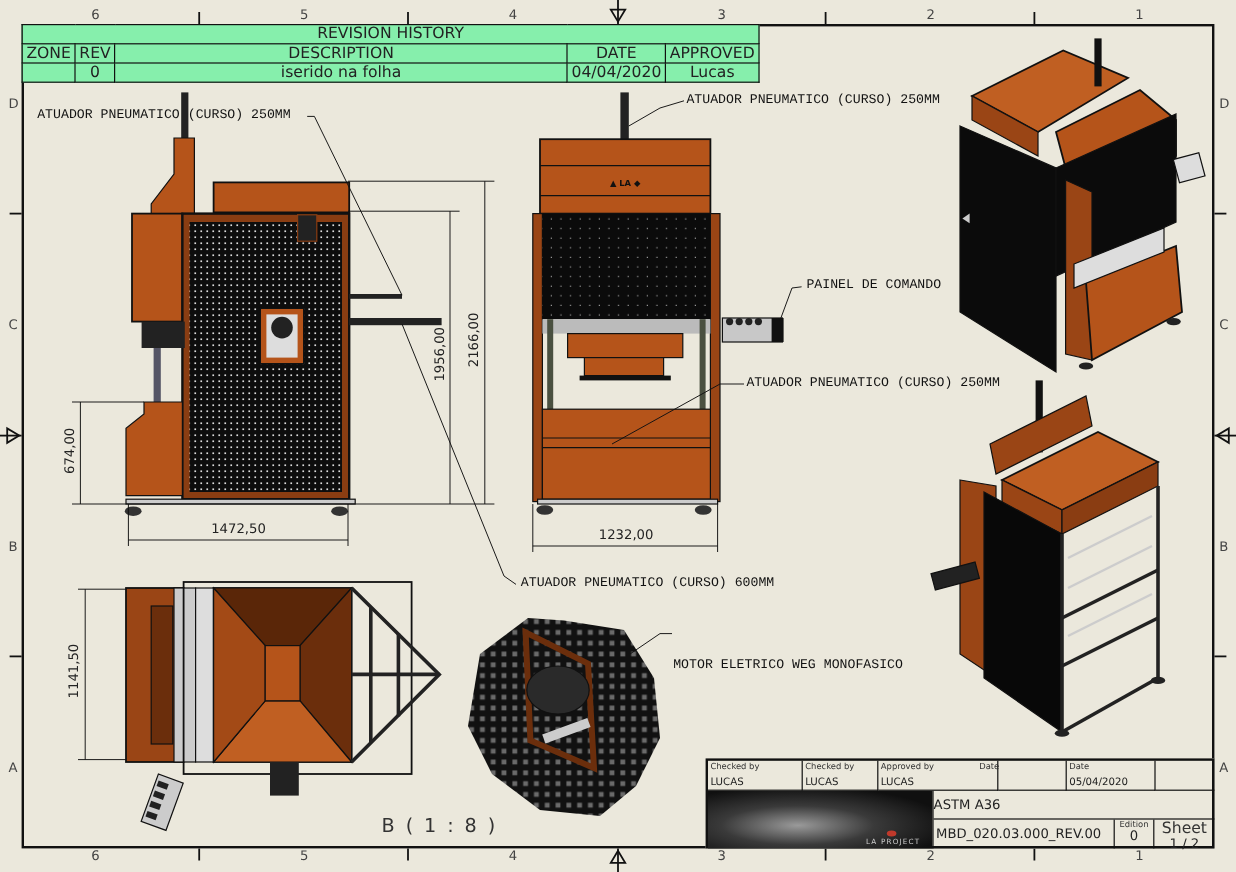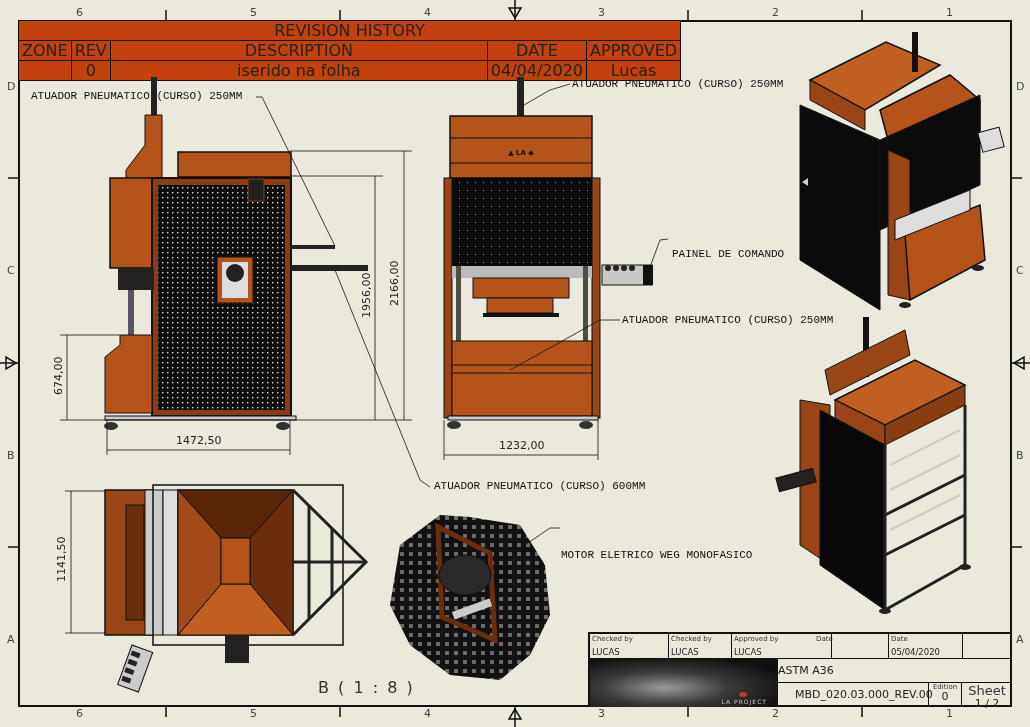--- a/index.html
+++ b/index.html
@@ -1,20 +1,20 @@
 <!DOCTYPE html>
 <html><head>
 <meta charset="utf-8">
 <style>
   html,body{margin:0;padding:0;}
   body{width:1030px;height:727px;background:#ebe8dc;position:relative;overflow:hidden;font-family:"DejaVu Sans",sans-serif;color:#222;}
   .border{position:absolute;left:18px;top:20px;width:994px;height:687px;border:2px solid #111;box-sizing:border-box;}
   .zone-num{position:absolute;font-size:11px;color:#444;}
   .zone-letter{position:absolute;font-size:11px;color:#444;}
-  table.rev{position:absolute;left:18px;top:20px;border-collapse:collapse;font-size:16px;background:#c2410c;}
+  table.rev{position:absolute;left:18px;top:20px;border-collapse:collapse;font-size:13px;background:#86efac;}
   table.rev td{border:1px solid #111;padding:0 3px;height:14px;text-align:center;white-space:nowrap;}
   .label{position:absolute;font-size:11px;color:#111;white-space:nowrap;font-family:Liberation Mono, monospace;}
   .dim{position:absolute;font-size:11px;color:#222;white-space:nowrap;}
   .dim.v{transform:rotate(-90deg);transform-origin:left top;}
   .tb{position:absolute;left:588px;top:632px;width:424px;height:75px;border:2px solid #111;box-sizing:border-box;background:#ebe8dc;font-size:10px;}
   .tb .cell{position:absolute;border-right:1px solid #111;border-bottom:1px solid #111;box-sizing:border-box;}
   .tb .small{font-size:7px;color:#333;position:absolute;left:2px;top:1px;}
   .tb .val{font-size:8.5px;position:absolute;left:2px;bottom:1px;}
   .scale{position:absolute;left:318px;top:678px;font-size:16px;letter-spacing:2px;color:#333;}
   svg{position:absolute;overflow:visible;}
@@ -204,21 +204,21 @@
   <g stroke="#111" stroke-width="0.8" fill="none">
     <polyline points="524,105 550,90 570,84"></polyline>
     <polyline points="650,267 660,240 668,239"></polyline>
     <polyline points="510,370 600,320 620,320"></polyline>
     <line x1="444" y1="420" x2="444" y2="460"></line>
       <line x1="598" y1="420" x2="598" y2="460"></line>
     <line x1="444" y1="455" x2="598" y2="455"></line>
   </g>
 </svg>
 <span class="label" style="left:572px;top:78px;">ATUADOR PNEUMATICO (CURSO) 250MM</span>
-<span class="label" style="left:672px;top:232px;margin-top:16px;">PAINEL DE COMANDO</span>
+<span class="label" style="left:672px;top:232px;">PAINEL DE COMANDO</span>
 <span class="label" style="left:622px;top:314px;">ATUADOR PNEUMATICO (CURSO) 250MM</span>
 <span class="dim" style="left:499px;top:439px;">1232,00</span>
 <span class="label" style="left:434px;top:480px;">ATUADOR PNEUMATICO (CURSO) 600MM</span>
 
 <svg width="280" height="215" style="left:100px;top:480px;">
   <rect x="5" y="10" width="48" height="145" fill="#9a4515" stroke="#111" stroke-width="1.5"></rect>
   <rect x="26" y="25" width="18" height="115" fill="#6b2e0c" stroke="#111"></rect>
   <rect x="45" y="10" width="18" height="145" fill="#ccc" stroke="#111"></rect>
   <rect x="63" y="10" width="15" height="145" fill="#ddd" stroke="#111"></rect>
   <rect x="53" y="5" width="190" height="160" fill="none" stroke="#111" stroke-width="1.5"></rect>
@@ -336,21 +336,21 @@
   </div>
   <div class="cell" style="left:373px;top:0;width:49px;height:25px;border-right:none;"></div>
 
   <div class="cell" style="left:0;top:25px;width:188px;height:48px;background:radial-gradient(ellipse at 40% 60%,#9a9a9a 0%,#3a3a3a 40%,#101010 80%);border-bottom:none;">
     <span style="position:absolute;right:10px;bottom:2px;font-size:6px;color:#ccc;letter-spacing:1px;">LA PROJECT</span>
     <span style="position:absolute;right:30px;bottom:10px;width:8px;height:5px;border-radius:50%;background:#c0392b;"></span>
   </div>
   <div class="cell" style="left:188px;top:25px;width:234px;height:24px;border-right:none;text-align:left;line-height:23px;font-size:11px;">
     <span>ASTM A36</span>
   </div>
-  <div class="cell" style="left:188px;top:49px;width:151px;height:24px;border-bottom:none;line-height:23px;font-size:11px;padding-left:17px;">
+  <div class="cell" style="left:188px;top:49px;width:151px;height:24px;border-bottom:none;line-height:23px;font-size:11px;padding-left:2px;">
     <span>MBD_020.03.000_REV.00</span>
   </div>
   <div class="cell" style="left:339px;top:49px;width:33px;height:24px;border-bottom:none;text-align:center;">
     <div style="font-size:7px;color:#333;">Edition</div>
     <div style="font-size:11px;line-height:11px;">0</div>
   </div>
   <div class="cell" style="left:372px;top:49px;width:50px;height:24px;border-bottom:none;border-right:none;text-align:center;">
     <div style="font-size:13px;color:#333;">Sheet</div>
     <div style="font-size:11px;line-height:11px;">1 / 2</div>
   </div>

